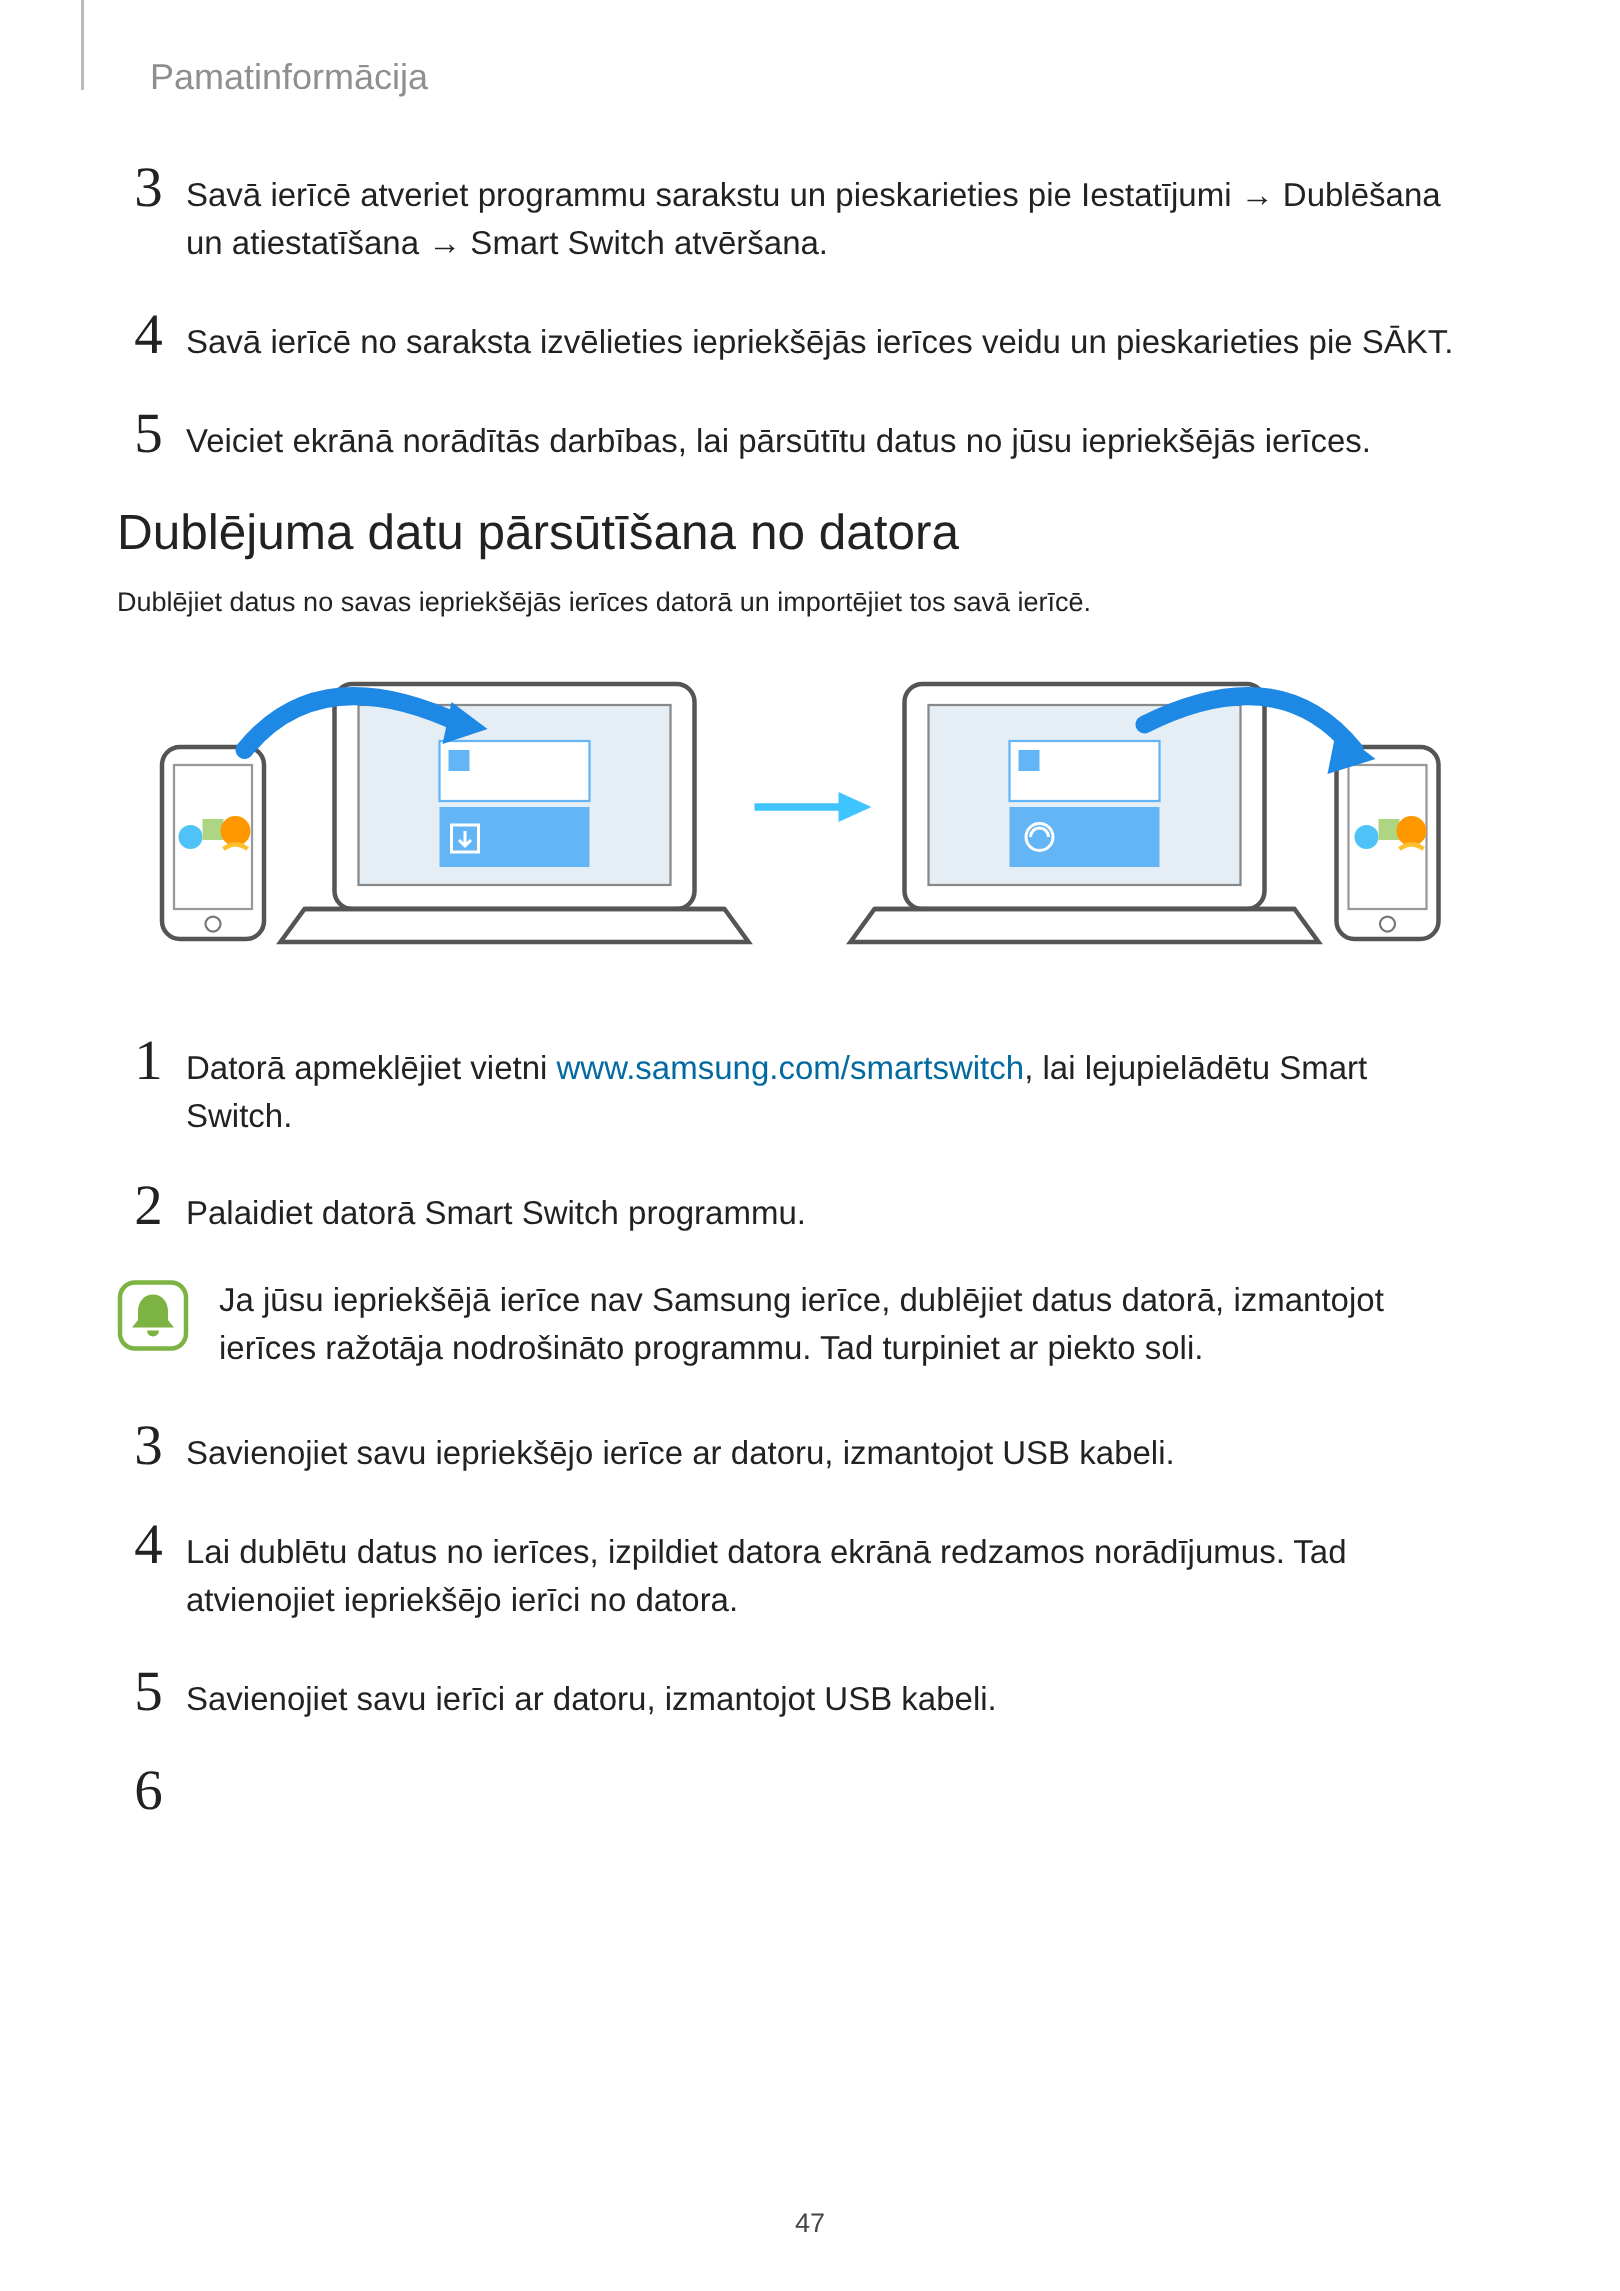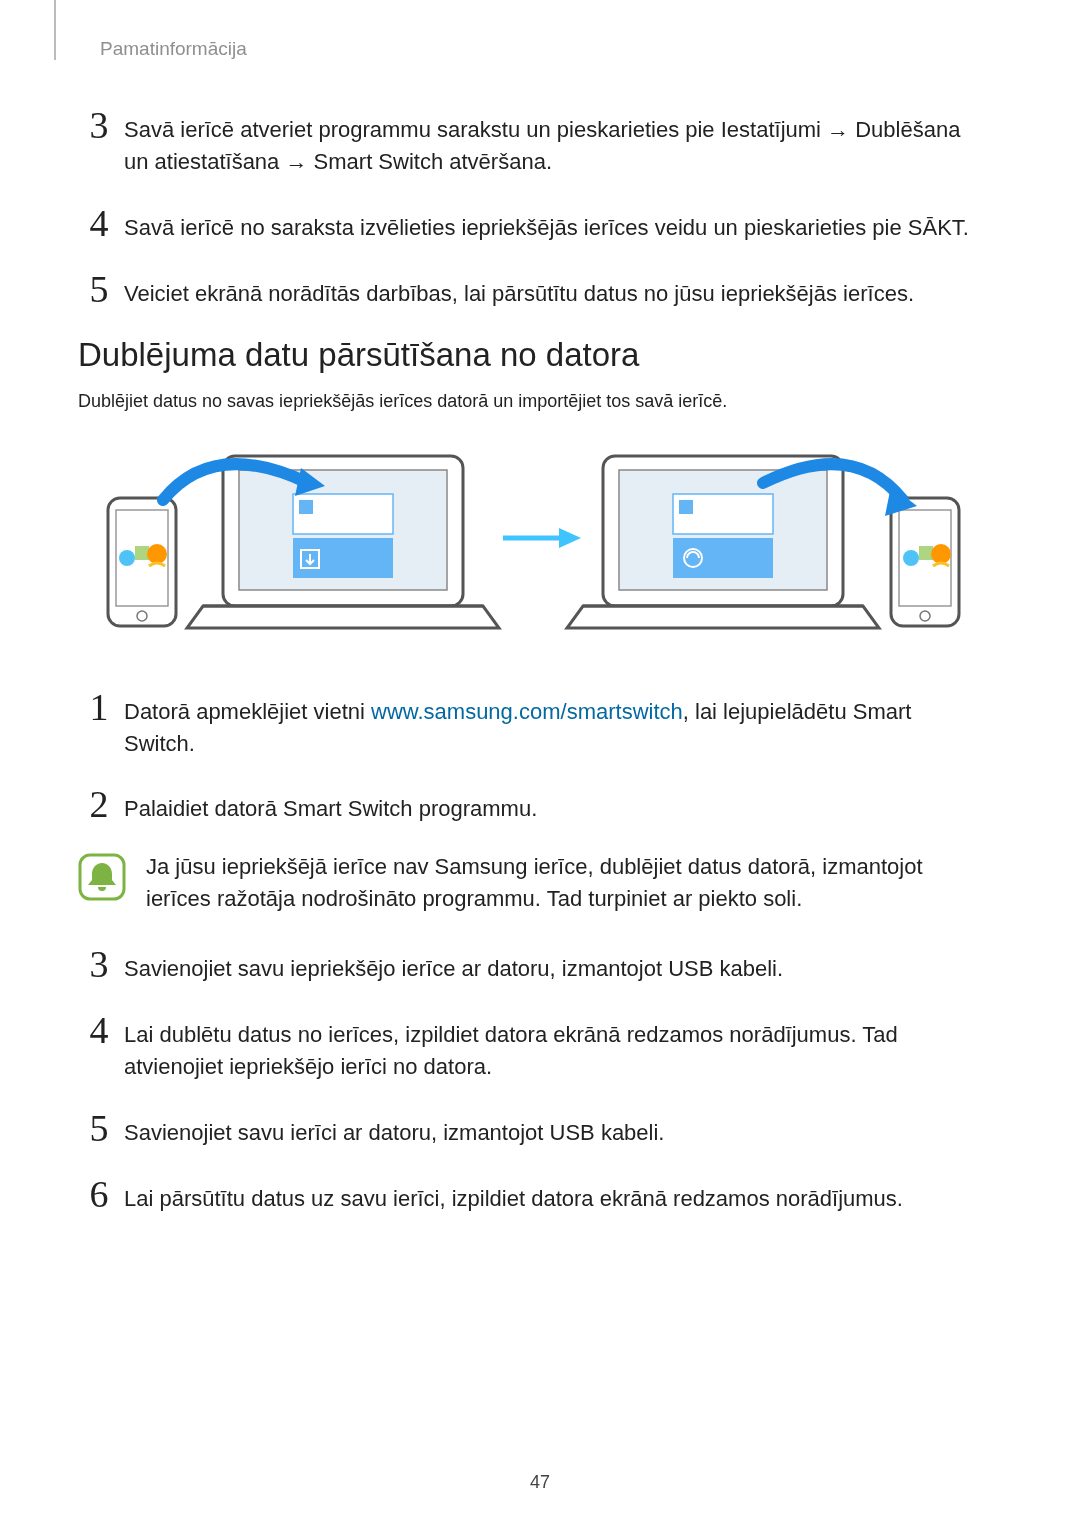--- a/index.html
+++ b/index.html
@@ -18,21 +18,21 @@
     top: 0;
     width: 2px;
     height: 60px;
     background: #bbb;
   }
   .breadcrumb {
     position: absolute;
     top: 38px;
     left: 100px;
     color: #8f8f8f;
-    font-size: 19px;
+    font-size: 24px;
   }
   .content {
     position: absolute;
     top: 98px;
     left: 78px;
     width: 910px;
   }
   .step-row {
     display: flex;
     align-items: flex-start;
@@ -221,18 +221,17 @@
     <div class="step-text">Lai dublētu datus no ierīces, izpildiet datora ekrānā redzamos norādījumus. Tad atvienojiet iepriekšējo ierīci no datora.</div>
   </div>
 
   <div class="step-row">
     <div class="step-num">5</div>
     <div class="step-text">Savienojiet savu ierīci ar datoru, izmantojot USB kabeli.</div>
   </div>
 
   <div class="step-row">
     <div class="step-num">6</div>
-    <div class="step-text">Lai pārsūtītu datus uz savu ierīci, izpildiet datora ekrānā redzamos norādījumus.</div>
   </div>
 
 </div>
 
 <div class="page-num">47</div>
 
 </body></html>

